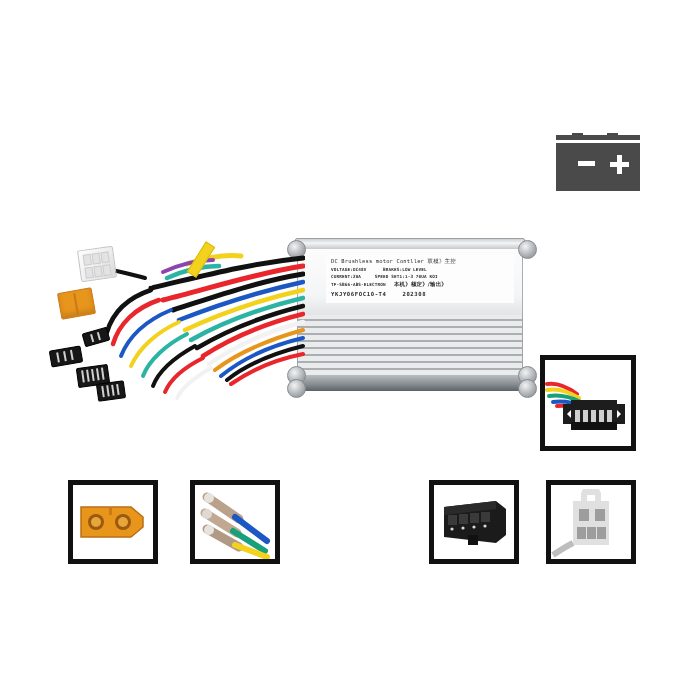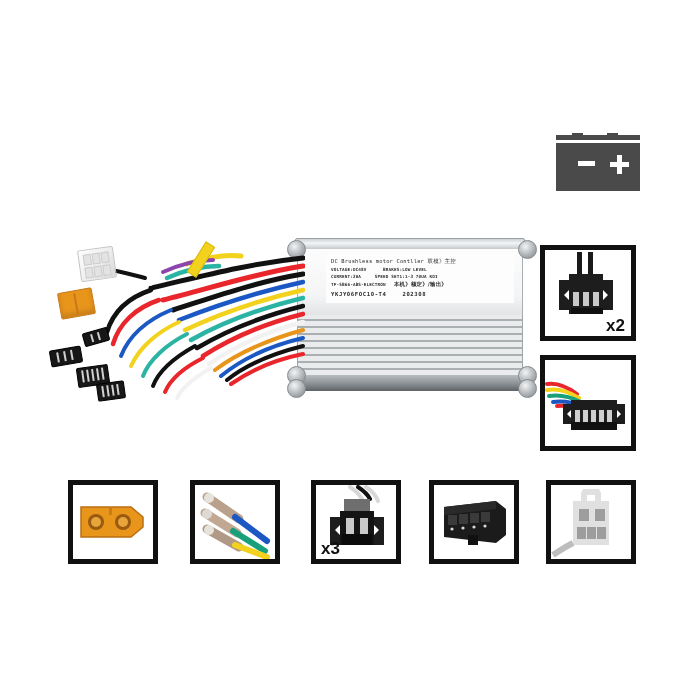--- a/index.html
+++ b/index.html
@@ -256,36 +256,20 @@
     <div class="hz-conn blk-conn" style="left:42px;top:134px;width:26px;height:16px;transform:rotate(-8deg);">
       <div class="pin" style="left:4px;height:11px;"></div>
       <div class="pin" style="left:9px;height:11px;"></div>
       <div class="pin" style="left:14px;height:11px;"></div>
       <div class="pin" style="left:19px;height:11px;"></div>
     </div>
 
     <div class="yellow-tag" style="left:128px;top:6px;width:34px;height:9px;"></div>
   </div>
 
-  <div class="acc-box" style="left:540px;top:245px;width:96px;height:96px;">
-    <div class="acc-inner">
-      <svg width="86" height="86" viewBox="0 0 86 86">
-        <rect x="32" y="2" width="5" height="22" fill="#1a1a1a"></rect>
-        <rect x="43" y="2" width="5" height="22" fill="#1a1a1a"></rect>
-        <path d="M24,24 L58,24 L58,64 L24,64 Z" fill="#1d1d1d"></path>
-        <path d="M14,30 L24,30 L24,40 L19,45 L24,50 L24,60 L14,60 Z" fill="#1d1d1d"></path>
-        <path d="M58,30 L68,30 L68,60 L58,60 L58,50 L63,45 L58,40 Z" fill="#1d1d1d"></path>
-        <rect x="28" y="42" width="6" height="14" fill="#c9c9c9"></rect>
-        <rect x="38" y="42" width="6" height="14" fill="#c9c9c9"></rect>
-        <rect x="48" y="42" width="6" height="14" fill="#c9c9c9"></rect>
-        <rect x="26" y="58" width="32" height="6" fill="#101010"></rect>
-      </svg>
-    </div>
-    <div class="acc-mult">x2</div>
-  </div>
 
   <div class="acc-box" style="left:540px;top:355px;width:96px;height:96px;">
     <div class="acc-inner">
       <svg width="86" height="86" viewBox="0 0 86 86">
         <g stroke-width="4" fill="none" stroke-linecap="round">
           <path d="M2,24 C14,22 24,28 32,34" stroke="#e8262b"></path>
           <path d="M2,30 C14,28 26,33 34,38" stroke="#f2d21c"></path>
           <path d="M4,36 C16,34 28,38 36,42" stroke="#18a07a"></path>
           <path d="M8,42 C20,40 30,43 38,46" stroke="#1b58c4"></path>
           <path d="M12,46 C22,45 32,47 40,50" stroke="#e8262b"></path>
@@ -327,39 +311,20 @@
           <path d="M12,44 L44,62" stroke="#b09a86" stroke-width="9"></path>
           <path d="M40,60 L72,72" stroke="#f2d21c" stroke-width="6"></path>
         </g>
         <circle cx="14" cy="13" r="5" fill="#e6e2dc"></circle>
         <circle cx="12" cy="29" r="5" fill="#dedad3"></circle>
         <circle cx="14" cy="45" r="5" fill="#e6e2dc"></circle>
       </svg>
     </div>
   </div>
 
-  <div class="acc-box" style="left:311px;top:480px;width:90px;height:84px;">
-    <div class="acc-inner">
-      <svg width="80" height="74" viewBox="0 0 80 74">
-        <g stroke-width="4" fill="none" stroke-linecap="round">
-          <path d="M34,2 C40,6 44,10 46,14" stroke="#d8d8d8"></path>
-          <path d="M42,2 C48,6 52,10 54,14" stroke="#111"></path>
-          <path d="M50,2 C56,6 60,10 62,16" stroke="#d8d8d8"></path>
-        </g>
-        <rect x="28" y="14" width="26" height="12" fill="#6e6e6e"></rect>
-        <path d="M24,26 L58,26 L58,60 L24,60 Z" fill="#141414"></path>
-        <path d="M14,32 L24,32 L24,40 L19,45 L24,50 L24,60 L14,60 Z" fill="#1d1d1d"></path>
-        <path d="M58,32 L68,32 L68,60 L58,60 L58,50 L63,45 L58,40 Z" fill="#1d1d1d"></path>
-        <rect x="30" y="33" width="8" height="16" fill="#c9c9c9"></rect>
-        <rect x="44" y="33" width="8" height="16" fill="#c9c9c9"></rect>
-        <rect x="26" y="49" width="30" height="11" fill="#0b0b0b"></rect>
-      </svg>
-    </div>
-    <div class="acc-mult left">x3</div>
-  </div>
 
   <div class="acc-box" style="left:429px;top:480px;width:90px;height:84px;">
     <div class="acc-inner">
       <svg width="80" height="74" viewBox="0 0 80 74">
         <path d="M10,22 L62,16 L72,24 L72,50 L62,58 L10,52 Z" fill="#1b1b1b"></path>
         <path d="M10,22 L62,16 L62,24 L10,30 Z" fill="#2a2a2a"></path>
         <rect x="14" y="30" width="9" height="10" fill="#3a3a3a"></rect>
         <rect x="25" y="29" width="9" height="10" fill="#3a3a3a"></rect>
         <rect x="36" y="28" width="9" height="10" fill="#3a3a3a"></rect>
         <rect x="47" y="27" width="9" height="10" fill="#3a3a3a"></rect>

